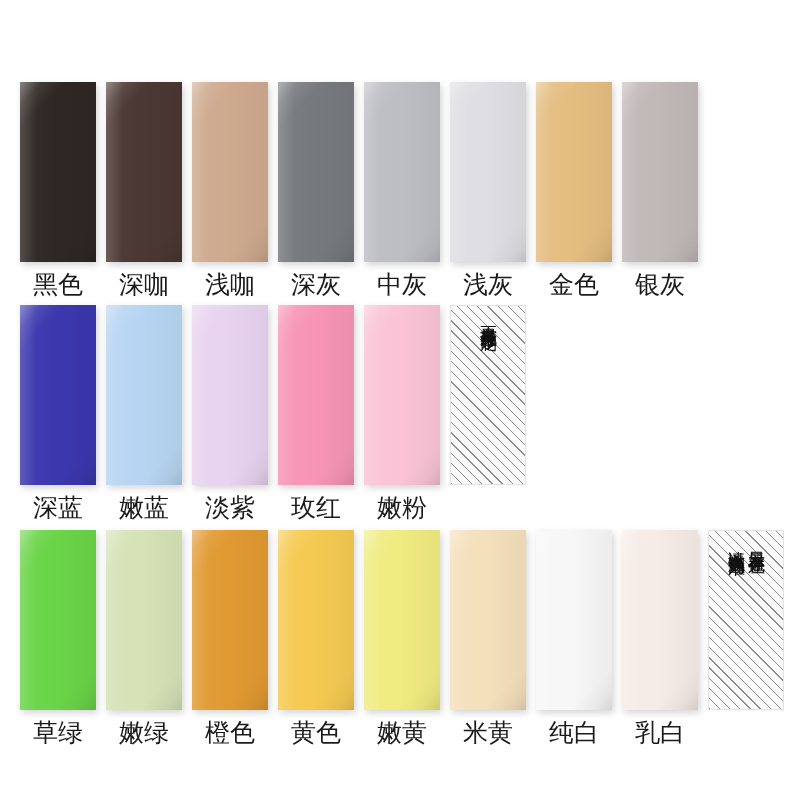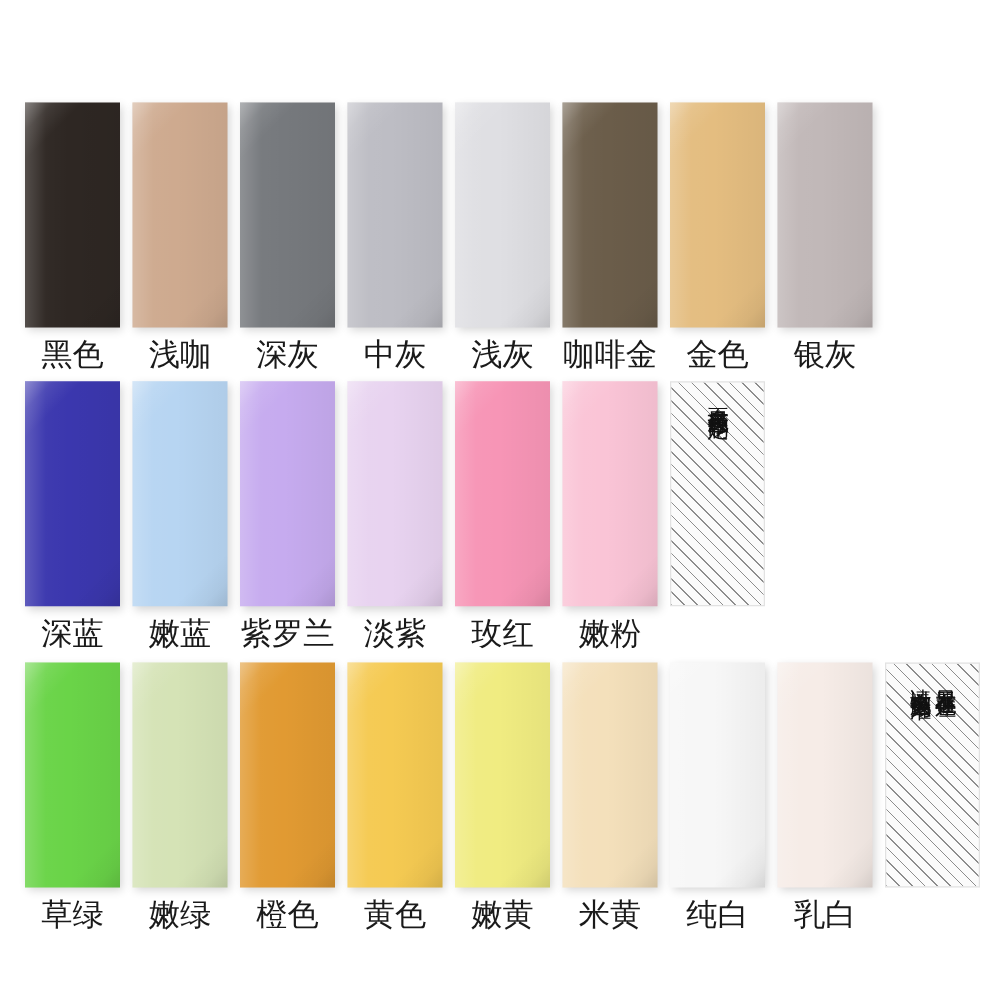--- a/index.html
+++ b/index.html
@@ -113,20 +113,26 @@
 <div id="board">
 
 <div class="row" style="top: 82px;">
       <div class="cell">
         <div class="swatch" style="background: rgb(46, 39, 35);">
           <div class="gloss"></div>
         </div>
         <div class="label">黑色</div>
       </div>
       <div class="cell">
+        <div class="swatch" style="background: rgb(75, 55, 51);">
+          <div class="gloss"></div>
+        </div>
+        <div class="label">深咖</div>
+      </div>
+      <div class="cell">
         <div class="swatch" style="background: rgb(206, 170, 143);">
           <div class="gloss"></div>
         </div>
         <div class="label">浅咖</div>
       </div>
       <div class="cell">
         <div class="swatch" style="background: rgb(118, 121, 125);">
           <div class="gloss"></div>
         </div>
         <div class="label">深灰</div>
@@ -135,26 +141,20 @@
         <div class="swatch" style="background: rgb(189, 189, 196);">
           <div class="gloss"></div>
         </div>
         <div class="label">中灰</div>
       </div>
       <div class="cell">
         <div class="swatch" style="background: rgb(223, 223, 227);">
           <div class="gloss"></div>
         </div>
         <div class="label">浅灰</div>
-      </div>
-      <div class="cell">
-        <div class="swatch" style="background: rgb(107, 93, 74);">
-          <div class="gloss"></div>
-        </div>
-        <div class="label">咖啡金</div>
       </div>
       <div class="cell">
         <div class="swatch" style="background: rgb(228, 189, 128);">
           <div class="gloss"></div>
         </div>
         <div class="label">金色</div>
       </div>
       <div class="cell">
         <div class="swatch" style="background: rgb(193, 184, 184);">
           <div class="gloss"></div>
@@ -167,26 +167,20 @@
         <div class="swatch" style="background: rgb(59, 55, 174);">
           <div class="gloss"></div>
         </div>
         <div class="label">深蓝</div>
       </div>
       <div class="cell">
         <div class="swatch" style="background: rgb(183, 213, 242);">
           <div class="gloss"></div>
         </div>
         <div class="label">嫩蓝</div>
-      </div>
-      <div class="cell">
-        <div class="swatch" style="background: rgb(198, 171, 239);">
-          <div class="gloss"></div>
-        </div>
-        <div class="label">紫罗兰</div>
       </div>
       <div class="cell">
         <div class="swatch" style="background: rgb(232, 211, 240);">
           <div class="gloss"></div>
         </div>
         <div class="label">淡紫</div>
       </div>
       <div class="cell">
         <div class="swatch" style="background: rgb(247, 149, 182);">
           <div class="gloss"></div>

